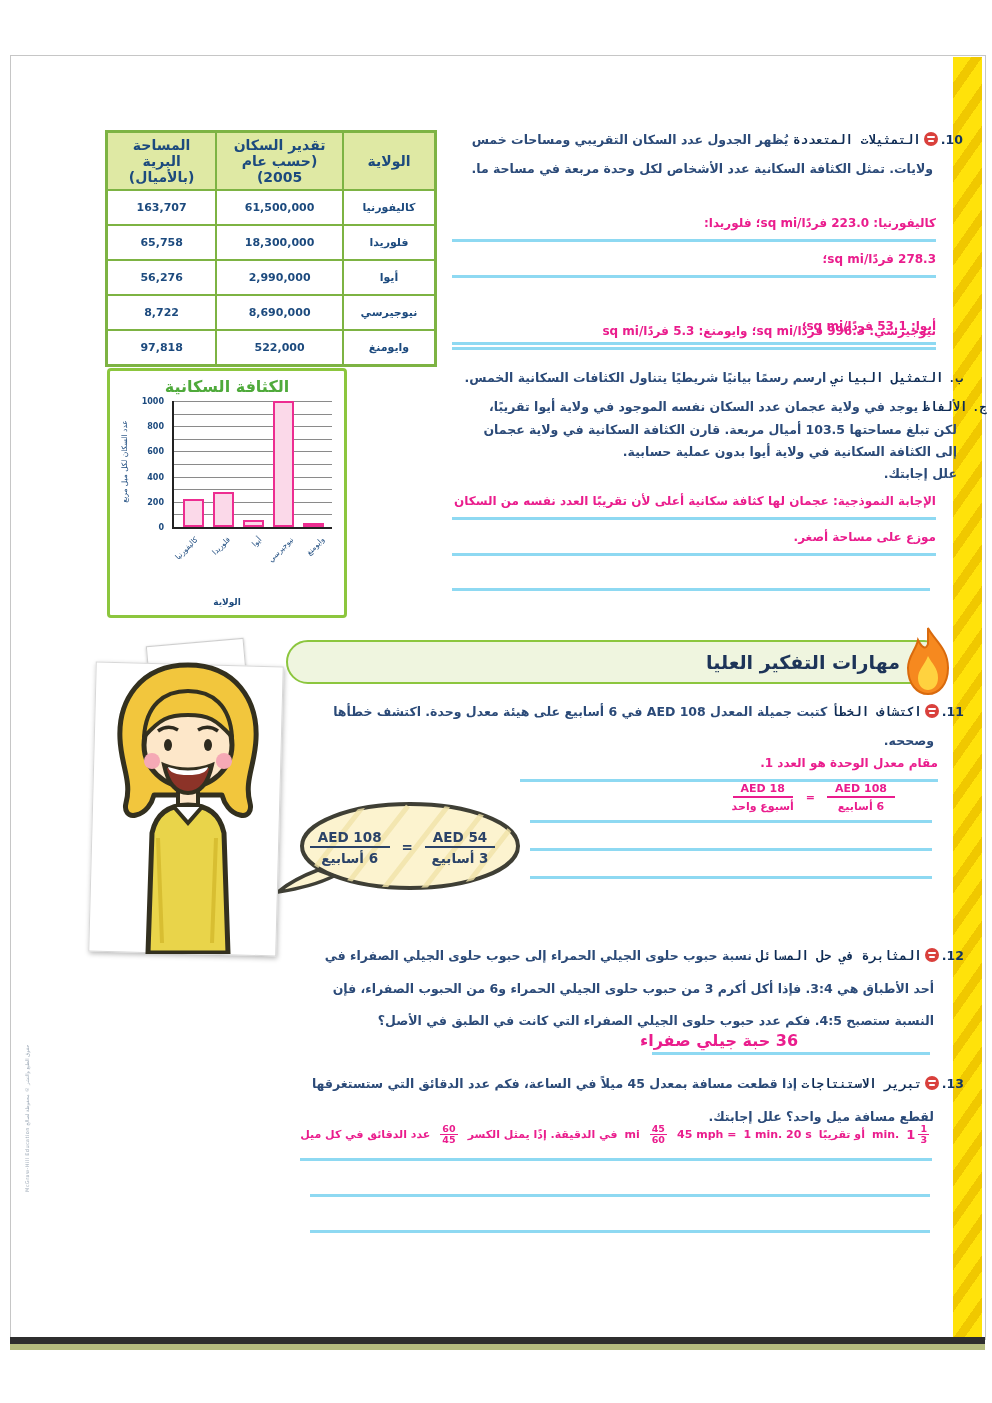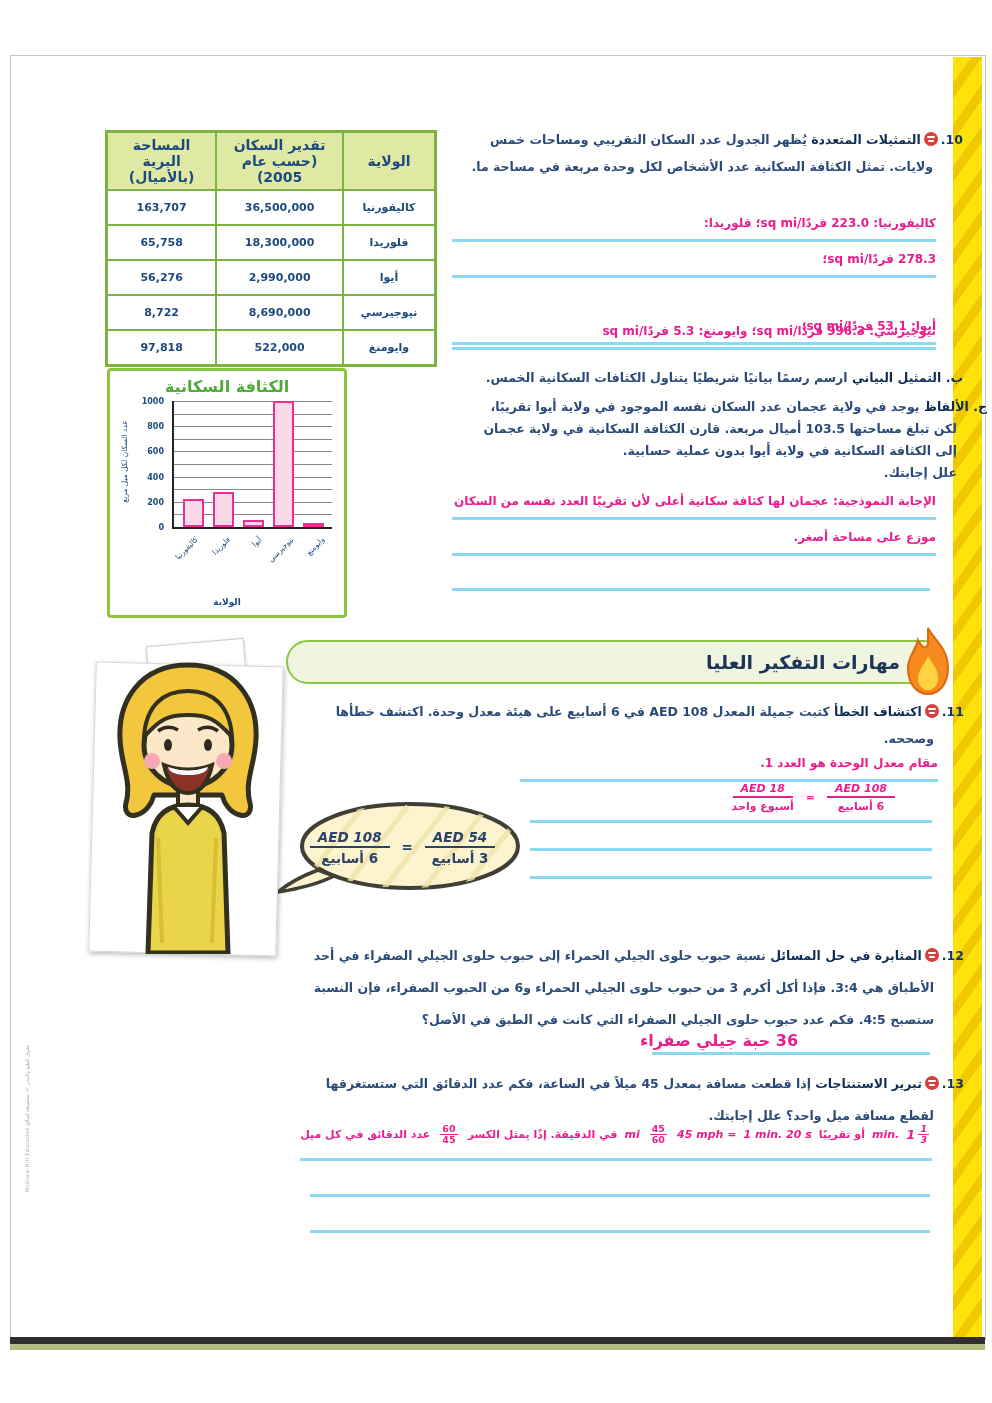--- a/index.html
+++ b/index.html
@@ -40,42 +40,42 @@
   .ylabel-v{position:absolute;left:-46px;top:86px;width:120px;text-align:center;font-size:7.5px;
       color:#1c4a7e;transform:rotate(-90deg);direction:rtl;}
   .xaxis-title{position:absolute;bottom:8px;width:100%;text-align:center;font-size:9px;color:#1c4a7e;
       font-weight:bold;direction:rtl;}
 
   
   .qpar{position:absolute;color:#2b4a78;font-size:12.5px;line-height:27px;font-weight:600;
       text-align:right;direction:rtl;padding-right:30px;text-indent:-30px;}
   .lh32{line-height:32px;}
   .qnum{font-weight:bold;color:#14345f;}
-  .runin{font-weight:bold;color:#0f2c55;}
+  .runin{font-weight:bold;color:#0f2c55;font-family:Liberation Mono, monospace;}
   .badge{display:inline-block;width:14px;height:14px;border-radius:50%;background:#d9403c;
       vertical-align:-2px;margin:0 3px;position:relative;}
   .badge i{position:absolute;background:#fff;border-radius:1px;}
   .badge .b1{left:3px;top:4px;width:8px;height:2px;}
   .badge .b2{left:4px;top:8px;width:6px;height:2px;}
 
   .ansline{position:absolute;height:23px;border-bottom:3px solid #8ed9f2;color:#ea1d8d;font-weight:bold;
       font-size:12px;text-align:right;direction:rtl;padding-left:6px;white-space:nowrap;overflow:visible;}
   .blankline{position:absolute;height:24px;border-bottom:3px solid #8ed9f2;}
   .pinktext{position:absolute;color:#ea1d8d;font-weight:bold;font-size:16px;direction:rtl;white-space:nowrap;}
 
   
   .frac{display:inline-flex;flex-direction:column;align-items:center;margin:0 7px;}
   .frac .n{padding:0 8px 1px;border-bottom:2.5px solid currentColor;font-weight:bold;white-space:nowrap;}
   .frac .d{padding-top:2px;font-weight:bold;white-space:nowrap;}
   .eq-row{position:absolute;display:flex;align-items:center;direction:rtl;}
   .eqsign{font-weight:bold;margin:0 5px;}
   .sfrac{display:inline-flex;flex-direction:column;align-items:center;font-size:9.5px;line-height:1.1;margin:0 3px;}
   .sfrac .n{border-bottom:1.5px solid currentColor;padding:0 2px;font-weight:bold;}
   .sfrac .d{font-weight:bold;}
-  .ltr{direction:ltr;unicode-bidi:isolate;font-style:italic;}
+  .ltr{direction:ltr;unicode-bidi:isolate;}
 
   
   .section-bar{position:absolute;left:286px;top:640px;width:660px;height:44px;background:#eff5df;
       border:2px solid #8cc63e;border-radius:22px;display:flex;align-items:center;direction:rtl;box-sizing:border-box;}
   .section-title{font-size:19px;font-weight:bold;color:#1d3458;padding-right:44px;}
   .flame{position:absolute;left:616px;top:-16px;width:48px;height:70px;}
 
   
   .card1{position:absolute;left:148px;top:642px;width:96px;height:52px;background:#fff;border:1px solid #cfcfcf;
       transform:rotate(-5deg);box-shadow:0 1px 3px rgba(0,0,0,.25);}
@@ -98,21 +98,21 @@
 
   <table class="states-table">
     <tbody>
         <tr>
       <th class="col-state">الولاية</th>
       <th class="col-pop">تقدير السكان (حسب عام 2005)</th>
       <th class="col-area">المساحة البرية (بالأميال)</th>
     </tr>
     <tr>
       <td>كاليفورنيا</td>
-      <td>36,500,000</td>
+      <td>61,500,000</td>
       <td>163,707</td>
     </tr>
     <tr>
       <td>فلوريدا</td>
       <td>18,300,000</td>
       <td>65,758</td>
     </tr>
     <tr>
       <td>أيوا</td>
       <td>2,990,000</td>

